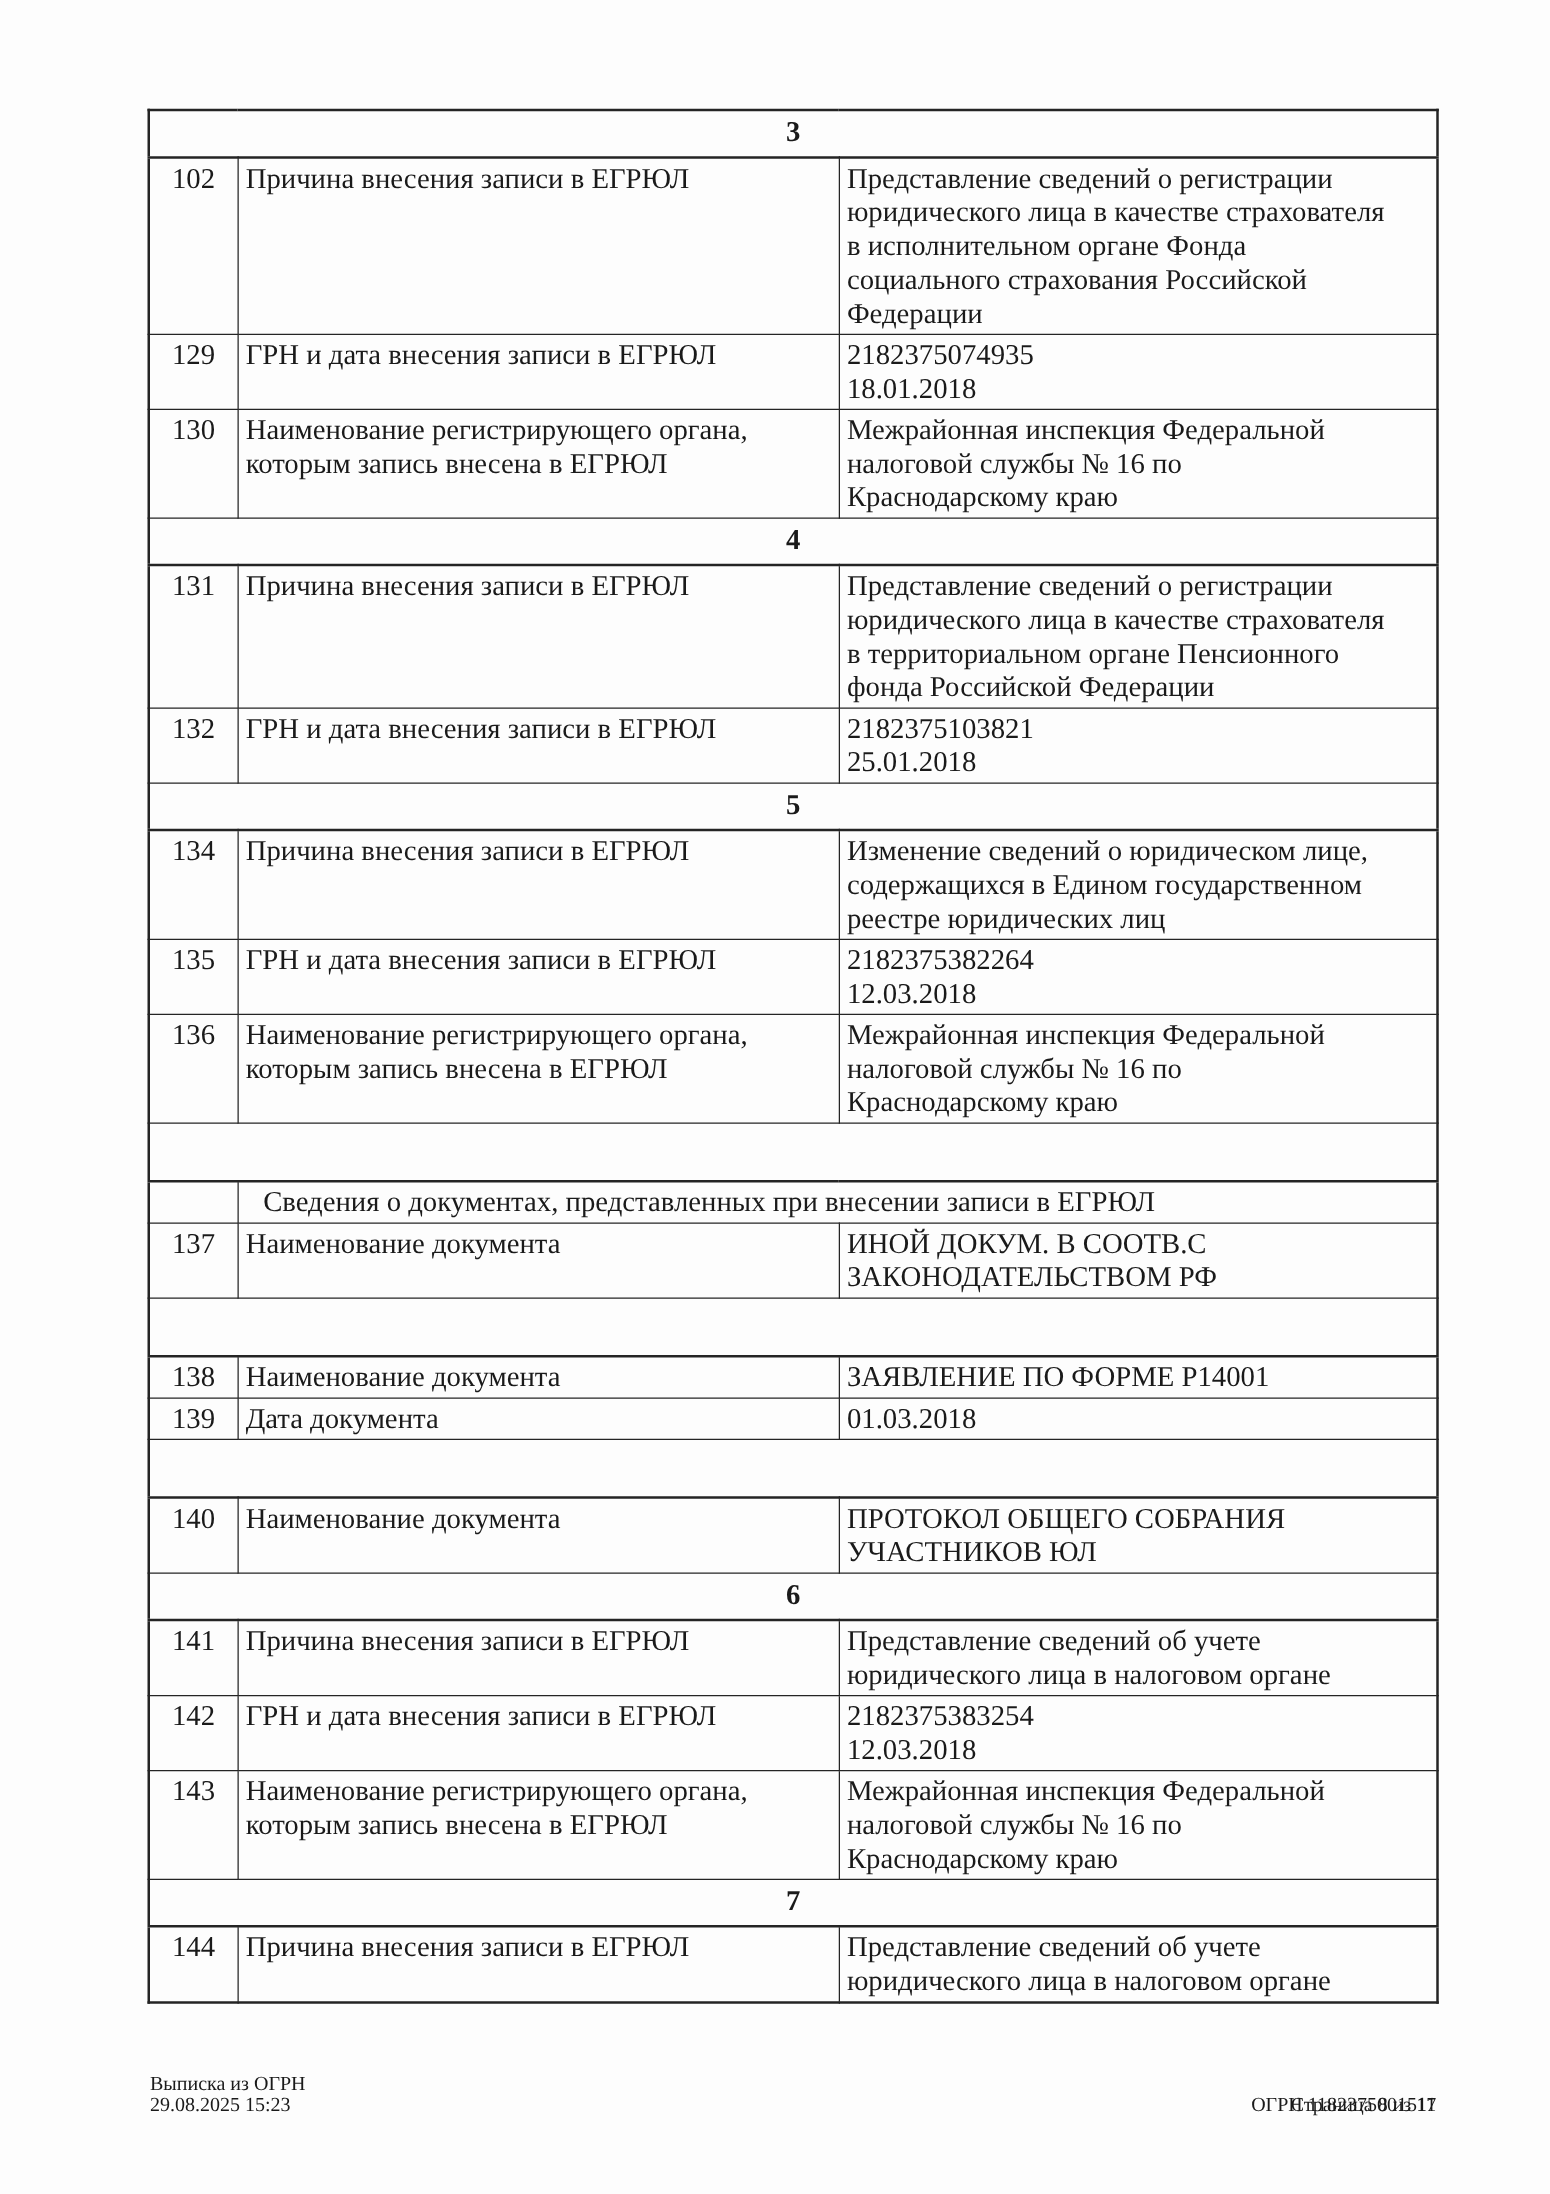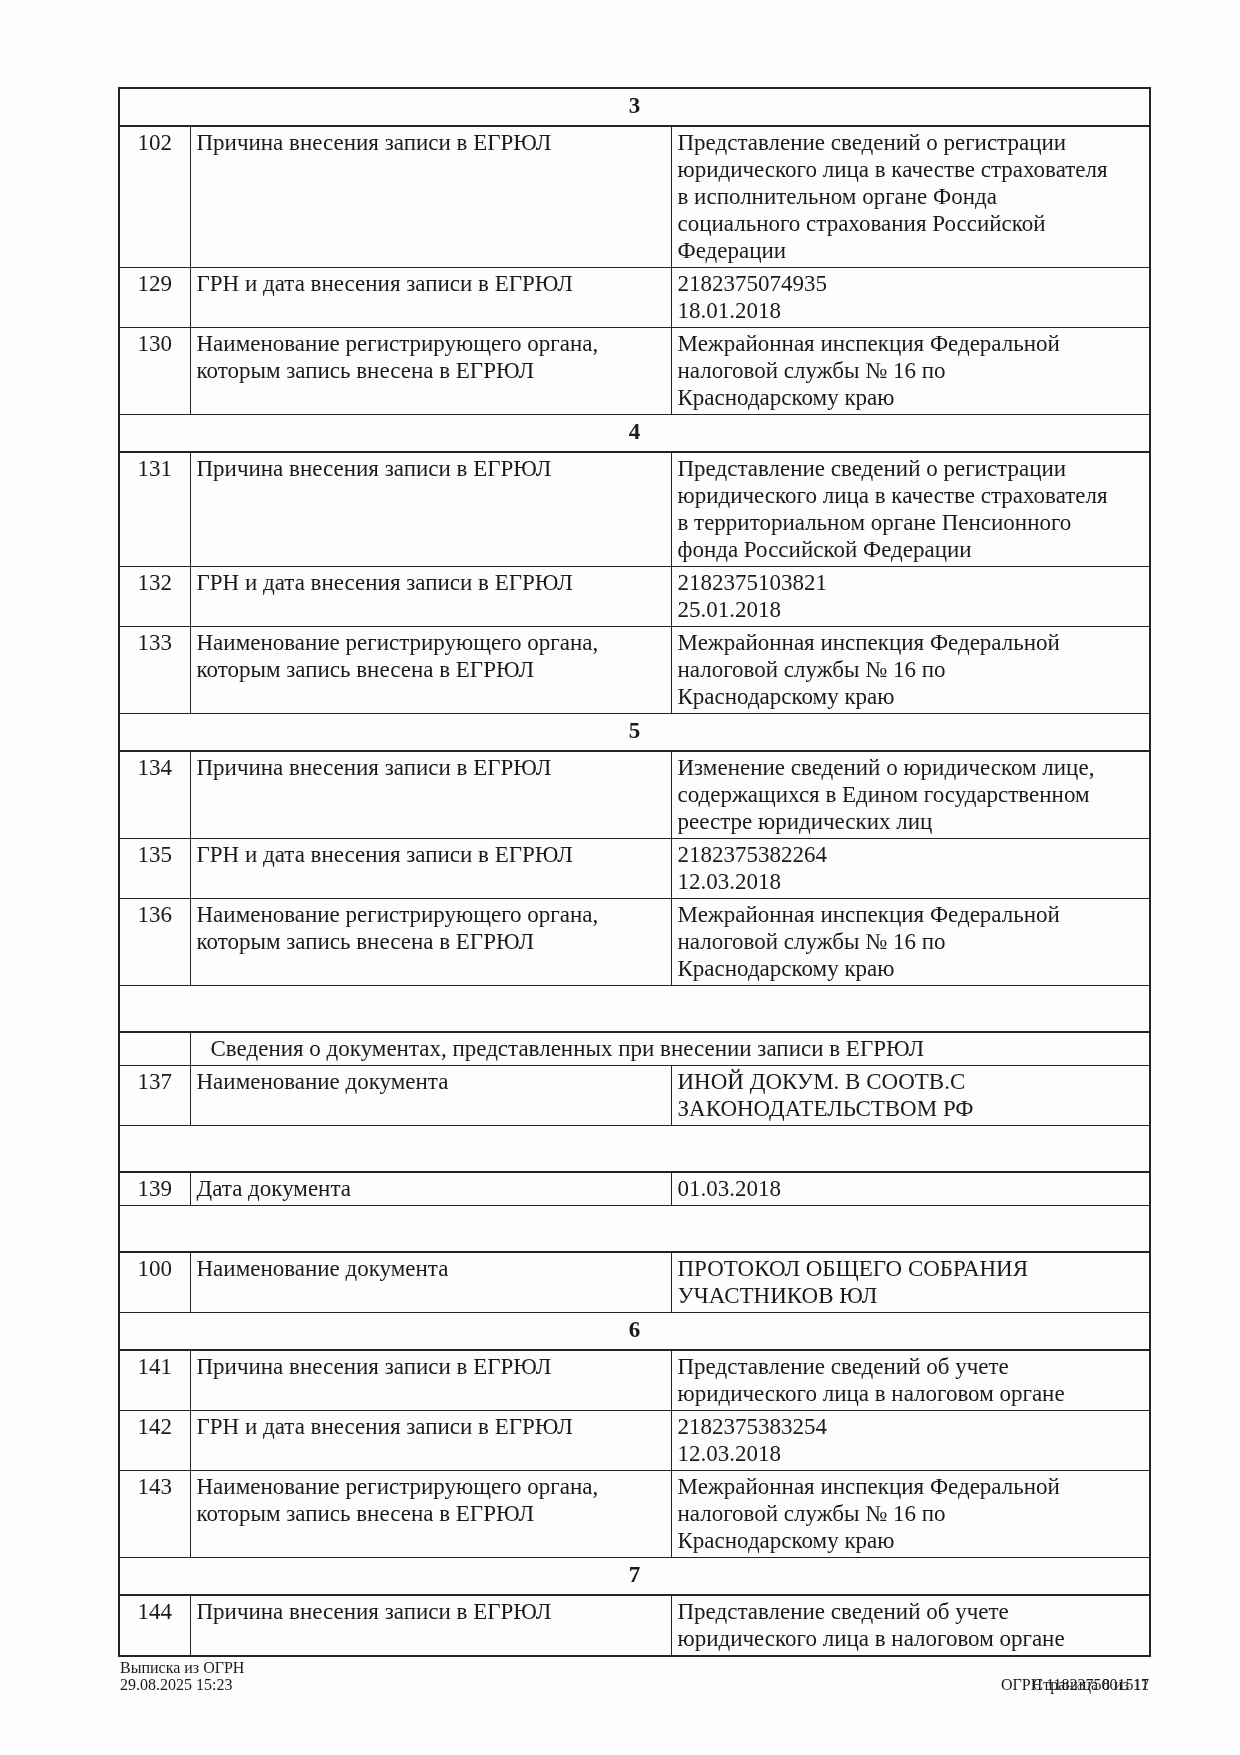--- a/index.html
+++ b/index.html
@@ -126,28 +126,20 @@
 юридического лица в качестве страхователя
 в территориальном органе Пенсионного
 фонда Российской Федерации</td>
       </tr>
       <tr>
         <td class="num-cell">132</td>
         <td>ГРН и дата внесения записи в ЕГРЮЛ</td>
         <td>2182375103821
 25.01.2018</td>
       </tr>
-      <tr>
-        <td class="num-cell">133</td>
-        <td>Наименование регистрирующего органа,
-которым запись внесена в ЕГРЮЛ</td>
-        <td>Межрайонная инспекция Федеральной
-налоговой службы № 16 по
-Краснодарскому краю</td>
-      </tr>
       <tr class="section-row">
         <td colspan="3">5</td>
       </tr>
       <tr>
         <td class="num-cell">134</td>
         <td>Причина внесения записи в ЕГРЮЛ</td>
         <td>Изменение сведений о юридическом лице,
 содержащихся в Едином государственном
 реестре юридических лиц</td>
       </tr>
@@ -175,29 +167,34 @@
       <tr>
         <td class="num-cell">137</td>
         <td>Наименование документа</td>
         <td>ИНОЙ ДОКУМ. В СООТВ.С
 ЗАКОНОДАТЕЛЬСТВОМ РФ</td>
       </tr>
       <tr class="empty-row">
         <td colspan="3"></td>
       </tr>
       <tr>
+        <td class="num-cell">138</td>
+        <td>Наименование документа</td>
+        <td>ЗАЯВЛЕНИЕ ПО ФОРМЕ Р14001</td>
+      </tr>
+      <tr>
         <td class="num-cell">139</td>
         <td>Дата документа</td>
         <td>01.03.2018</td>
       </tr>
       <tr class="empty-row">
         <td colspan="3"></td>
       </tr>
       <tr>
-        <td class="num-cell">100</td>
+        <td class="num-cell">140</td>
         <td>Наименование документа</td>
         <td>ПРОТОКОЛ ОБЩЕГО СОБРАНИЯ
 УЧАСТНИКОВ ЮЛ</td>
       </tr>
       <tr class="section-row">
         <td colspan="3">6</td>
       </tr>
       <tr>
         <td class="num-cell">141</td>
         <td>Причина внесения записи в ЕГРЮЛ</td>

